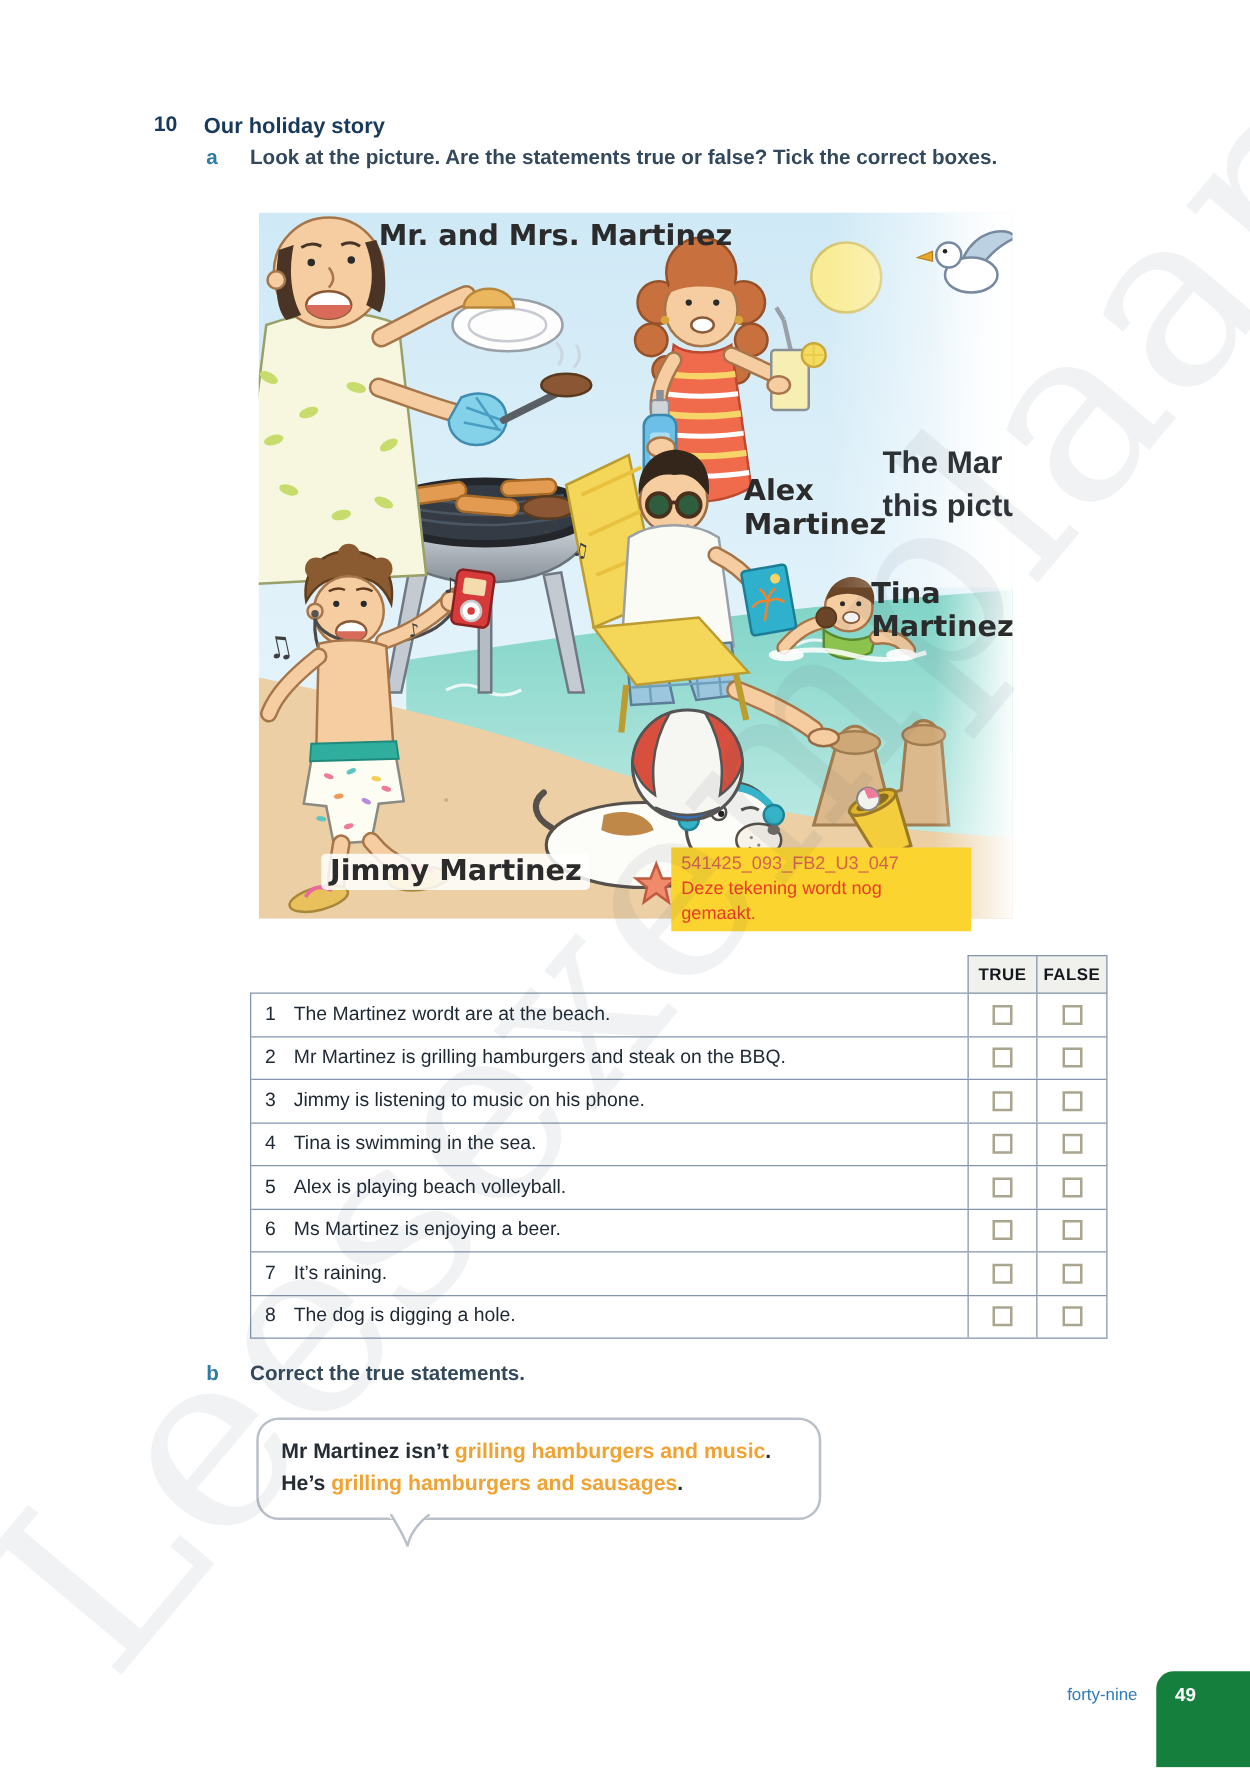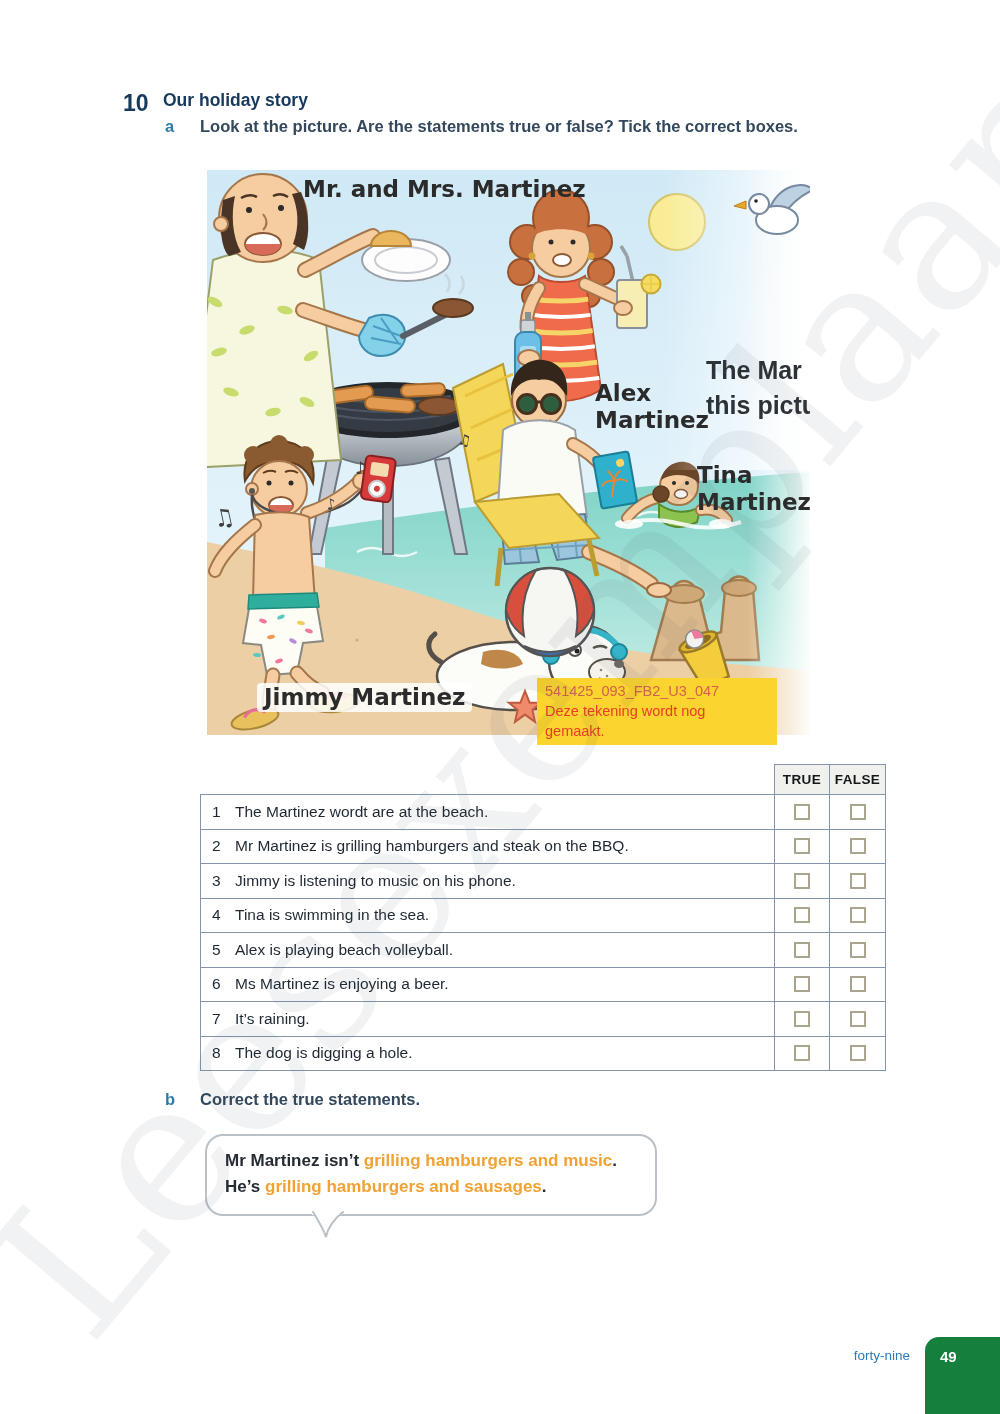--- a/index.html
+++ b/index.html
@@ -6,21 +6,21 @@
   .page{position:relative;width:1000px;height:1414px;background:#fff;overflow:hidden;
         font-family:"Liberation Sans",sans-serif;}
 
   
   .wm{position:absolute;left:-230px;top:608px;width:1500px;height:244px;line-height:244px;
       text-align:center;transform:rotate(-50deg);font-family:"DejaVu Serif",serif;
       font-size:198px;letter-spacing:2px;color:rgba(70,80,100,0.075);z-index:6;
       pointer-events:none;white-space:nowrap;}
 
   
-  .exnum{position:absolute;left:123px;top:90px;font-size:23px;font-weight:bold;color:#17395c;}
+  .exnum{position:absolute;left:123px;top:90px;font-size:17px;font-weight:bold;color:#17395c;}
   .extitle{position:absolute;left:163px;top:90px;font-size:17.5px;font-weight:bold;color:#17395c;}
   .sec-letter{position:absolute;font-size:16.5px;font-weight:bold;color:#2e7ca6;}
   .sec-text{position:absolute;font-size:16.5px;font-weight:bold;color:#33485c;}
 
   
   .picture{position:absolute;left:207px;top:170px;width:603px;height:565px;z-index:1;}
   .scene{position:absolute;left:0;top:0;}
   .lbl{position:absolute;font-family:"DejaVu Sans",sans-serif;font-weight:bold;
        color:#2b2b2b;line-height:1.18;font-size:23px;z-index:3;}
   .jimmy-lbl{background:rgba(255,255,255,0.85);padding:1px 7px;border-radius:4px;margin-left:20px;}

